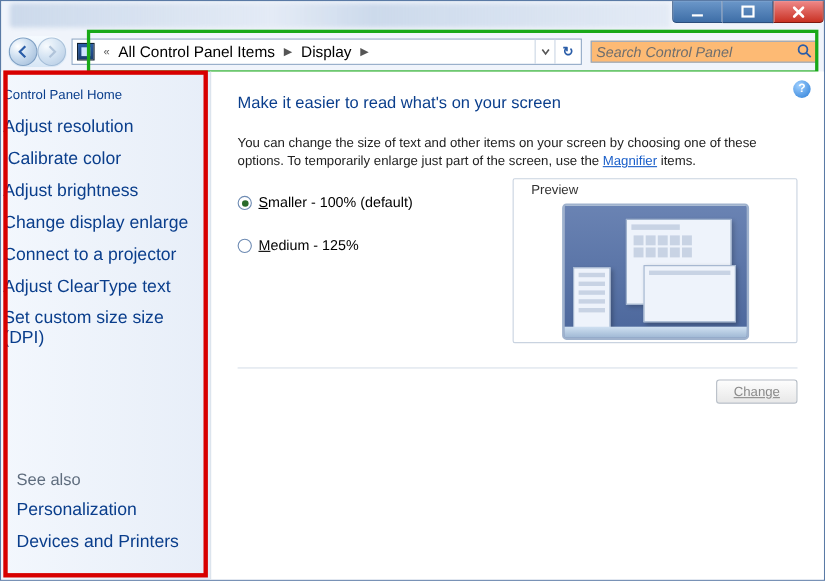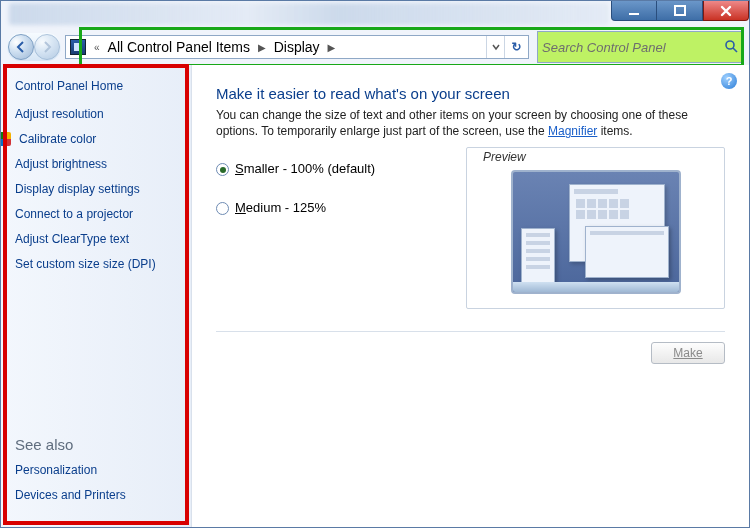--- a/index.html
+++ b/index.html
@@ -20,45 +20,45 @@
   .navcircle.disabled { opacity:.6; }
   .navcircle svg { width:14px; height:14px; }
   .greenbox { border:3px solid #18a818; position:absolute; top:26px; left:78px; height:40px; width:665px; pointer-events:none;}
   .addrbar { flex:1; height:24px; background:#fff; border:1px solid #8fa8c6; display:flex; align-items:center; position:relative;}
   .addr-icon { width:16px; height:16px; margin:0 4px; background:linear-gradient(#2a5da8,#1a3d73); border:1px solid #123; display:flex; align-items:center; justify-content:center;}
   .addr-icon svg{ width:10px;height:10px;}
   .addr-text { display:flex; align-items:center; color:#000; font-size:14px; gap:6px; padding-left:2px; flex:1;}
   .addr-sep { color:#555; font-size:10px; padding:0 2px;}
   .addr-dd { width:18px; height:22px; border-left:1px solid #cbd6e4; display:flex; align-items:center; justify-content:center; cursor:pointer;}
   .refreshbtn { width:24px; height:22px; border-left:1px solid #cbd6e4; display:flex; align-items:center; justify-content:center; color:#2a5da8; cursor:pointer; font-weight:bold;}
-  .searchbox { width:206px; height:32px; background:#bef264; border:1px solid #8fa8c6; display:flex; align-items:center; padding:0 4px; margin-left:4px; font-style:italic; color:#6e6e6e; font-size:13px;}
+  .searchbox { width:206px; height:20px; background:#fdba74; border:1px solid #8fa8c6; display:flex; align-items:center; padding:0 4px; margin-left:4px; font-style:italic; color:#6e6e6e; font-size:13px;}
   .searchbox .sicon { margin-left:auto; }
   
   .bodyarea { position:absolute; top:64px; left:0; right:0; bottom:0; display:flex;}
-  .sidebar { width:190px; background:linear-gradient(to right,#f3f7fd,#e7eef8); padding:14px 14px; position:relative;}
+  .sidebar { width:190px; background:linear-gradient(to right,#f3f7fd,#e7eef8); padding:14px 2px; position:relative;}
   .redbox { position:absolute; top:-1px; left:2px; width:186px; height:461px; border:4px solid #d80000; pointer-events:none;}
   .side-home { color:#0a3e8c; font-size:12px; margin-bottom:14px; }
-  .side-link { color:#0a3e8c; font-size:12px; margin:5px 0 11px 0; cursor:pointer; display:flex; align-items:center; gap:4px;}
+  .side-link { color:#0a3e8c; font-size:16px; margin:5px 0 11px 0; cursor:pointer; display:flex; align-items:center; gap:4px;}
   .side-link.shield::before { content:""; width:14px; height:14px; background:conic-gradient(#f3b200 0 25%, #d13438 0 50%, #0b6fc4 0 75%, #107c10 0); border-radius:2px; margin-left:-18px; margin-right:4px;}
   .seealso-block { position:absolute; bottom:14px; left:14px; }
   .seealso-h { color:#5f6d7e; font-size:15px; margin-bottom:10px;}
   .maincol { flex:1; background:#fff; border-left:1px solid #d9e1ec; position:relative; padding:20px 24px 14px 24px;}
   .helpicon { position:absolute; top:8px; right:12px; width:16px;height:16px; border-radius:50%; background:radial-gradient(circle at 35% 30%, #9fd0ff, #2a7cd6); color:#fff; font-size:11px; display:flex; align-items:center; justify-content:center; font-weight:bold; cursor:pointer;}
-  .heading { color:#0a3e8c; font-size:15px; margin-bottom:5px;}
+  .heading { color:#0a3e8c; font-size:15px; margin-bottom:20px;}
   .desc { color:#222; font-size:12px; line-height:1.35; margin-bottom:22px;}
   .desc a { color:#1a5fc9; text-decoration:underline; cursor:pointer;}
   .options-row { display:flex; }
   .options-col { flex:0 0 250px;}
   .radio-item { display:flex; align-items:flex-end; gap:6px; font-size:13px; color:#000; margin-bottom:24px; cursor:pointer; }
   .rbtn { width:13px;height:13px;border:1px solid #6e8bb3;border-radius:50%;display:inline-flex;align-items:center;justify-content:center;background:#fff;}
   .rbtn.checked::after{content:"";width:6px;height:6px;border-radius:50%;background:#2a6b2a;}
   .radio-item .akey { text-decoration:underline; }
   .preview-col { flex:1; }
   .fieldset-label{ font-size:12px;color:#333; position:relative; top:-6px; background:#fff; padding:0 4px; margin-left:2px;}
-  .preview-box { border:1px solid #c9d3e0; border-radius:2px; padding:8px 10px 14px 10px; margin-top:-14px;font-style:italic;}
+  .preview-box { border:1px solid #c9d3e0; border-radius:2px; padding:8px 10px 2px 10px; margin-top:-14px;}
   .monitor { width:170px; height:124px; margin:0 auto; background:linear-gradient(#6a83b3,#4b669b); border:2px solid #9fb2cd; border-radius:4px; position:relative; overflow:hidden;}
   .win1{ position:absolute; top:12px; right:14px; width:96px; height:78px; background:#eef3fb; border:1px solid #9fb2cd; box-shadow:2px 2px 4px rgba(0,0,0,.2);}
   .win1::before{content:"";position:absolute;top:4px;left:4px;right:46px;height:5px;background:#c8d3e4;}
   .win1 .grid{position:absolute;top:14px;left:6px;display:grid;grid-template-columns:repeat(5,9px);grid-auto-rows:9px;gap:2px;}
   .win1 .grid span{background:#c8d3e4;}
   .win2{ position:absolute; bottom:14px; right:10px; width:84px; height:52px; background:#eef3fb; border:1px solid #9fb2cd; box-shadow:2px 2px 4px rgba(0,0,0,.25);}
   .win2::before{content:"";position:absolute;top:4px;left:4px;right:4px;height:4px;background:#c8d3e4;}
   .win3{ position:absolute; bottom:8px; left:8px; width:34px; height:56px; background:#eef3fb; border:1px solid #9fb2cd; box-shadow:2px 2px 4px rgba(0,0,0,.25);}
   .win3 .line{height:4px;background:#c8d3e4;margin:4px 4px 0 4px;}
   .taskbar{position:absolute;left:0;right:0;bottom:0;height:10px;background:linear-gradient(#cfe0f1,#9fb8d4);}
@@ -135,21 +135,21 @@
   </div>
 </div>
 <div class="greenbox"></div>
 
 <div class="bodyarea">
   <div class="sidebar">
     <div class="side-home">Control Panel Home</div>
     <div class="side-link">Adjust resolution</div>
     <div class="side-link shield">Calibrate color</div>
     <div class="side-link">Adjust brightness</div>
-    <div class="side-link">Display display settings</div>
+    <div class="side-link">Change display enlarge</div>
     <div class="side-link">Connect to a projector</div>
     <div class="side-link">Adjust ClearType text</div>
     <div class="side-link">Set custom size size (DPI)</div>
     <div class="seealso-block">
       <div class="seealso-h">See also</div>
       <div class="side-link">Personalization</div>
       <div class="side-link">Devices and Printers</div>
     </div>
     <div class="redbox"></div>
   </div>
@@ -200,17 +200,17 @@
               </div>
             <div class="taskbar"></div>
           </div>
         </div>
       </div>
     </div>
 
     <hr class="hr">
     <div class="applyrow">
       <div class="applybtn">
-          <span>Make</span>
+          <span>Change</span>
         </div>
     </div>
   </div>
 </div>
 
 </body></html>

